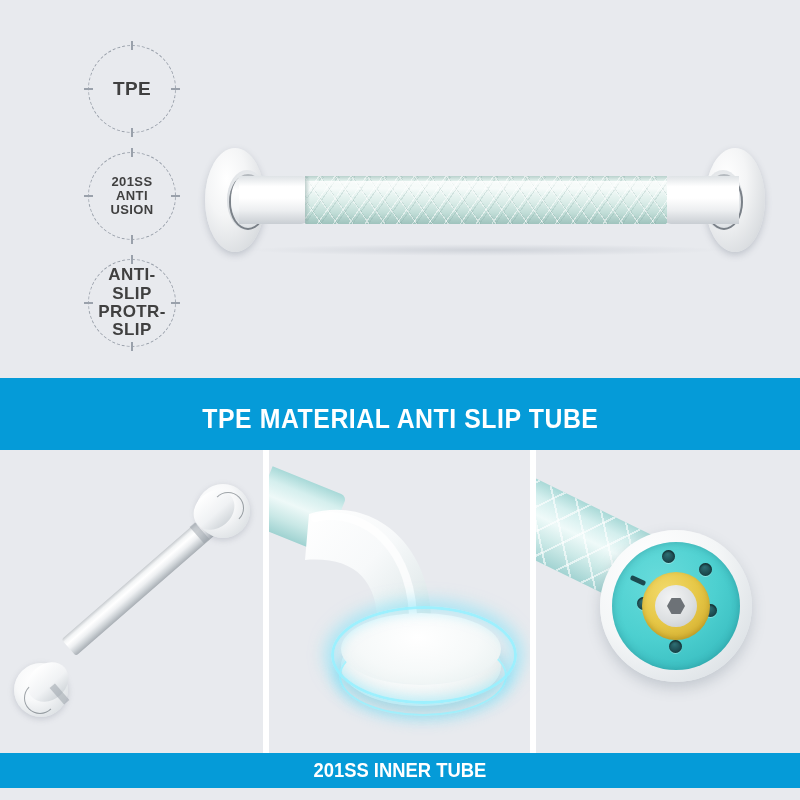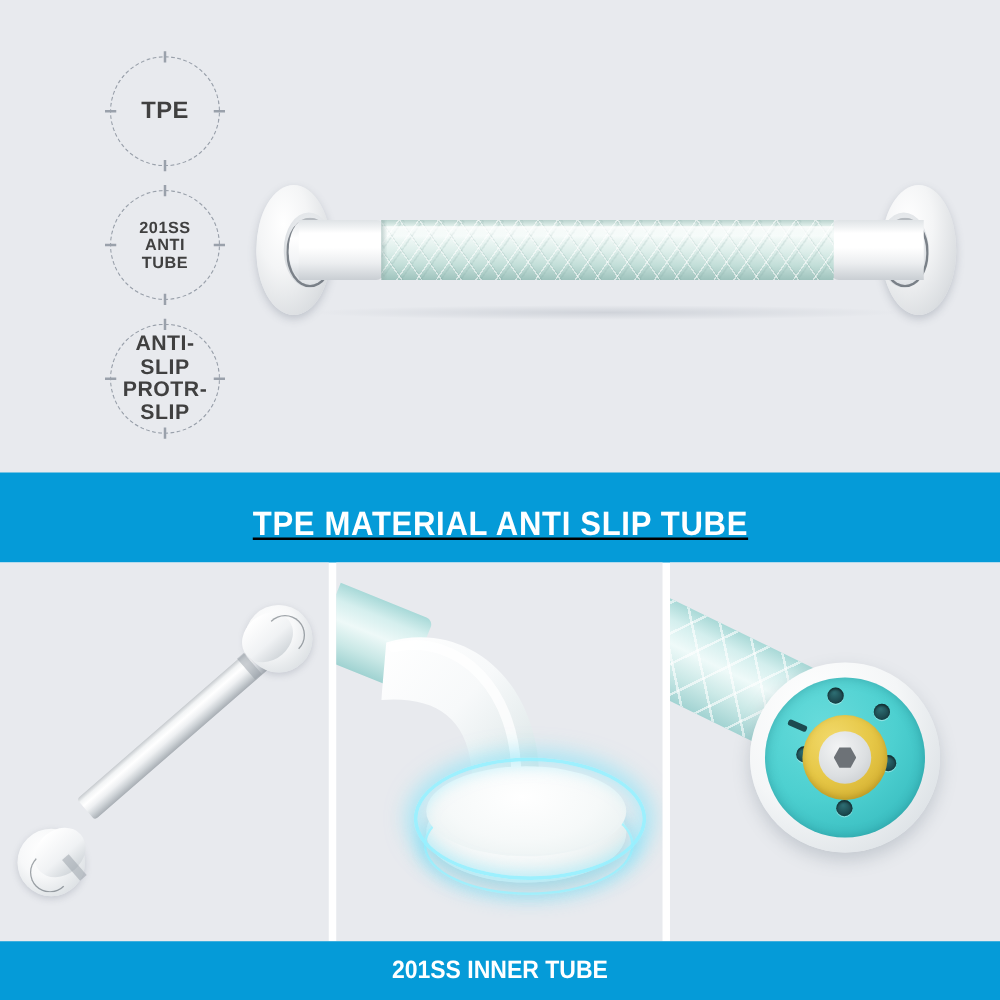--- a/index.html
+++ b/index.html
@@ -69,21 +69,21 @@
      background-position:0 0,0 0,2px 2px,2px 2px;}
   .tube:after{content:"";position:absolute;left:0;right:0;top:5px;height:11px;
      background:linear-gradient(to bottom,rgba(255,255,255,.85),rgba(255,255,255,0));}
   .tube-seam-l{position:absolute;left:100px;top:28px;width:5px;height:48px;
      background:linear-gradient(to right,rgba(150,175,172,.55),rgba(255,255,255,0));}
   .bar-shadow{position:absolute;left:40px;top:96px;width:480px;height:12px;border-radius:50%;
      background:radial-gradient(ellipse at 50% 50%,rgba(120,130,145,.22),rgba(120,130,145,0) 70%);}
 
   
   .banner{position:absolute;left:0;top:378px;width:800px;height:82px;
-    background:#059bd8;display:flex;align-items:center;justify-content:center;text-decoration:underline;}
+    background:#059bd8;display:flex;align-items:center;justify-content:center;}
   .banner-text{color:#ffffff;font-size:27px;font-weight:700;letter-spacing:.6px;
     transform:scaleX(.92);transform-origin:center;white-space:nowrap;}
 
   
   .panels{position:absolute;left:0;top:450px;width:800px;height:303px;background:#ffffff;}
   .panel{position:absolute;top:0;height:303px;background:#e8eaee;overflow:hidden;}
   .p1{left:0;width:263px;}
   .p2{left:269px;width:261px;}
   .p3{left:536px;width:264px;}
 
@@ -160,21 +160,21 @@
      box-shadow:inset 0 1.5px 2px rgba(0,0,0,.5),0 1px 0 rgba(255,255,255,.35);}
   .h1{left:126px;top:100px;}
   .h2{left:163px;top:113px;}
   .h3{left:168px;top:154px;}
   .h4{left:133px;top:190px;}
   .h5{left:101px;top:147px;}
   .slot{position:absolute;left:94px;top:128px;width:16px;height:5px;border-radius:2px;
      background:#1c4a50;transform:rotate(24deg);}
 
   
-  .captions{position:absolute;left:0;top:753px;width:800px;height:47px;background:#059bd8;
+  .captions{position:absolute;left:0;top:753px;width:800px;height:35px;background:#059bd8;
      display:flex;}
   .cap{flex:1;display:flex;align-items:center;justify-content:center;text-align:center;}
   .cap-text{color:#ffffff;font-weight:700;transform:scaleX(.92);transform-origin:center;line-height:1.08;}
   .cap1 .cap-text{font-size:20px;}
   .cap2 .cap-text{font-size:14px;}
   .cap3 .cap-text{font-size:20px;}
 </style>
 </head>
 <body>
 
@@ -191,21 +191,21 @@
     </div>
 
     <div class="callout c2">
       <span class="tick tk-n"></span>
       <span class="tick tk-s"></span>
       <span class="tick tk-w"></span>
       <span class="tick tk-e"></span>
       <span class="ctext">
         <span>201SS</span><br>
         <span>ANTI</span><br>
-        <span>TUBE</span>
+        <span>USION</span>
       </span>
     </div>
 
     <div class="callout c3">
       <span class="tick tk-n"></span>
       <span class="tick tk-s"></span>
       <span class="tick tk-w"></span>
       <span class="tick tk-e"></span>
       <span class="ctext">
         <span>ANTI-SLIP</span><br>

